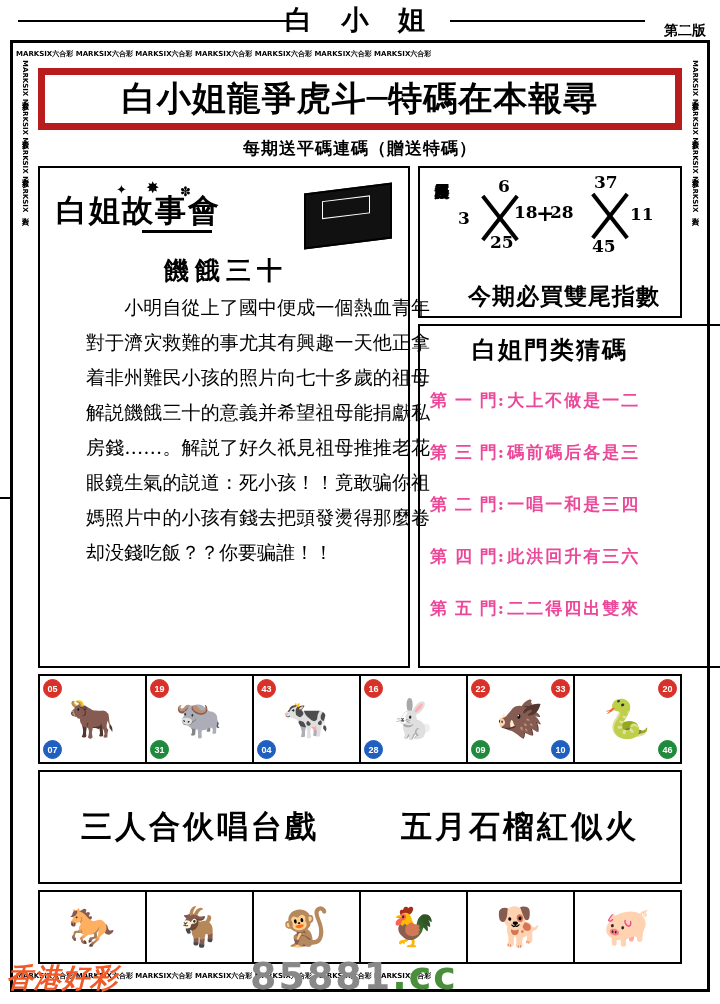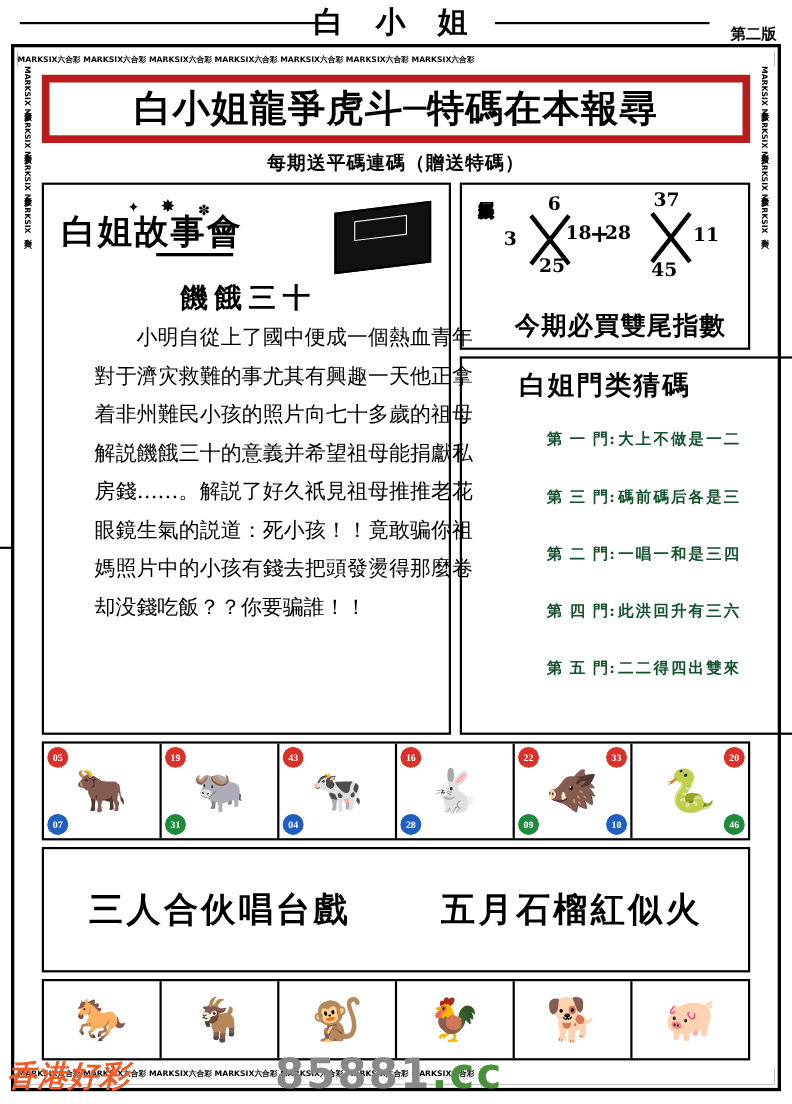--- a/index.html
+++ b/index.html
@@ -162,40 +162,40 @@
     position:absolute;left:0;top:8px;width:260px;text-align:center;
     font-family:"DejaVu Serif","Liberation Serif",serif;
     font-size:24px;font-weight:bold;color:#000;letter-spacing:2px;
   }
   .doors-list{
     position:absolute;left:10px;top:48px;width:244px;
   }
   .door-row{
     height:52px;display:flex;align-items:center;
     font-family:"DejaVu Serif","Liberation Serif",serif;
-    font-size:14px;font-weight:bold;color:#14532d;justify-content:flex-end;
+    font-size:17px;font-weight:bold;color:#ec4899;
   }
   .door-row .dlabel{white-space:nowrap;letter-spacing:1px;}
   .door-row .dtext{margin-left:2px;letter-spacing:2px;}
   
   .zodiac{
     position:absolute;left:0;width:644px;height:90px;
     border:2px solid #000;box-sizing:border-box;display:flex;
   }
   .z1{top:606px;}
   .z2{top:822px;height:74px;}
   .zcell{
     flex:1;border-right:2px solid #000;position:relative;
     display:flex;align-items:center;justify-content:center;
   }
   .zcell:last-child{border-right:none;}
   .zball{
     position:absolute;width:17px;height:17px;border-radius:50%;
     border:1px solid #000;display:flex;align-items:center;justify-content:center;
-    font-size:9px;font-weight:bold;font-family:Liberation Serif, serif;
+    font-size:9px;font-weight:bold;font-family:Liberation Sans, sans-serif;
   }
   .zb-tl{left:3px;top:3px;}
   .zb-bl{left:3px;bottom:3px;}
   .zb-tr{right:3px;top:3px;}
   .zb-br{right:3px;bottom:3px;}
   .red{background:#d8312a;color:#fff;border-color:#d8312a;}
   .blue{background:#1f5fbf;color:#fff;border-color:#1f5fbf;}
   .green{background:#1f8a3b;color:#fff;border-color:#1f8a3b;}
   .animal{font-size:38px;line-height:1;color:#000;}
   

